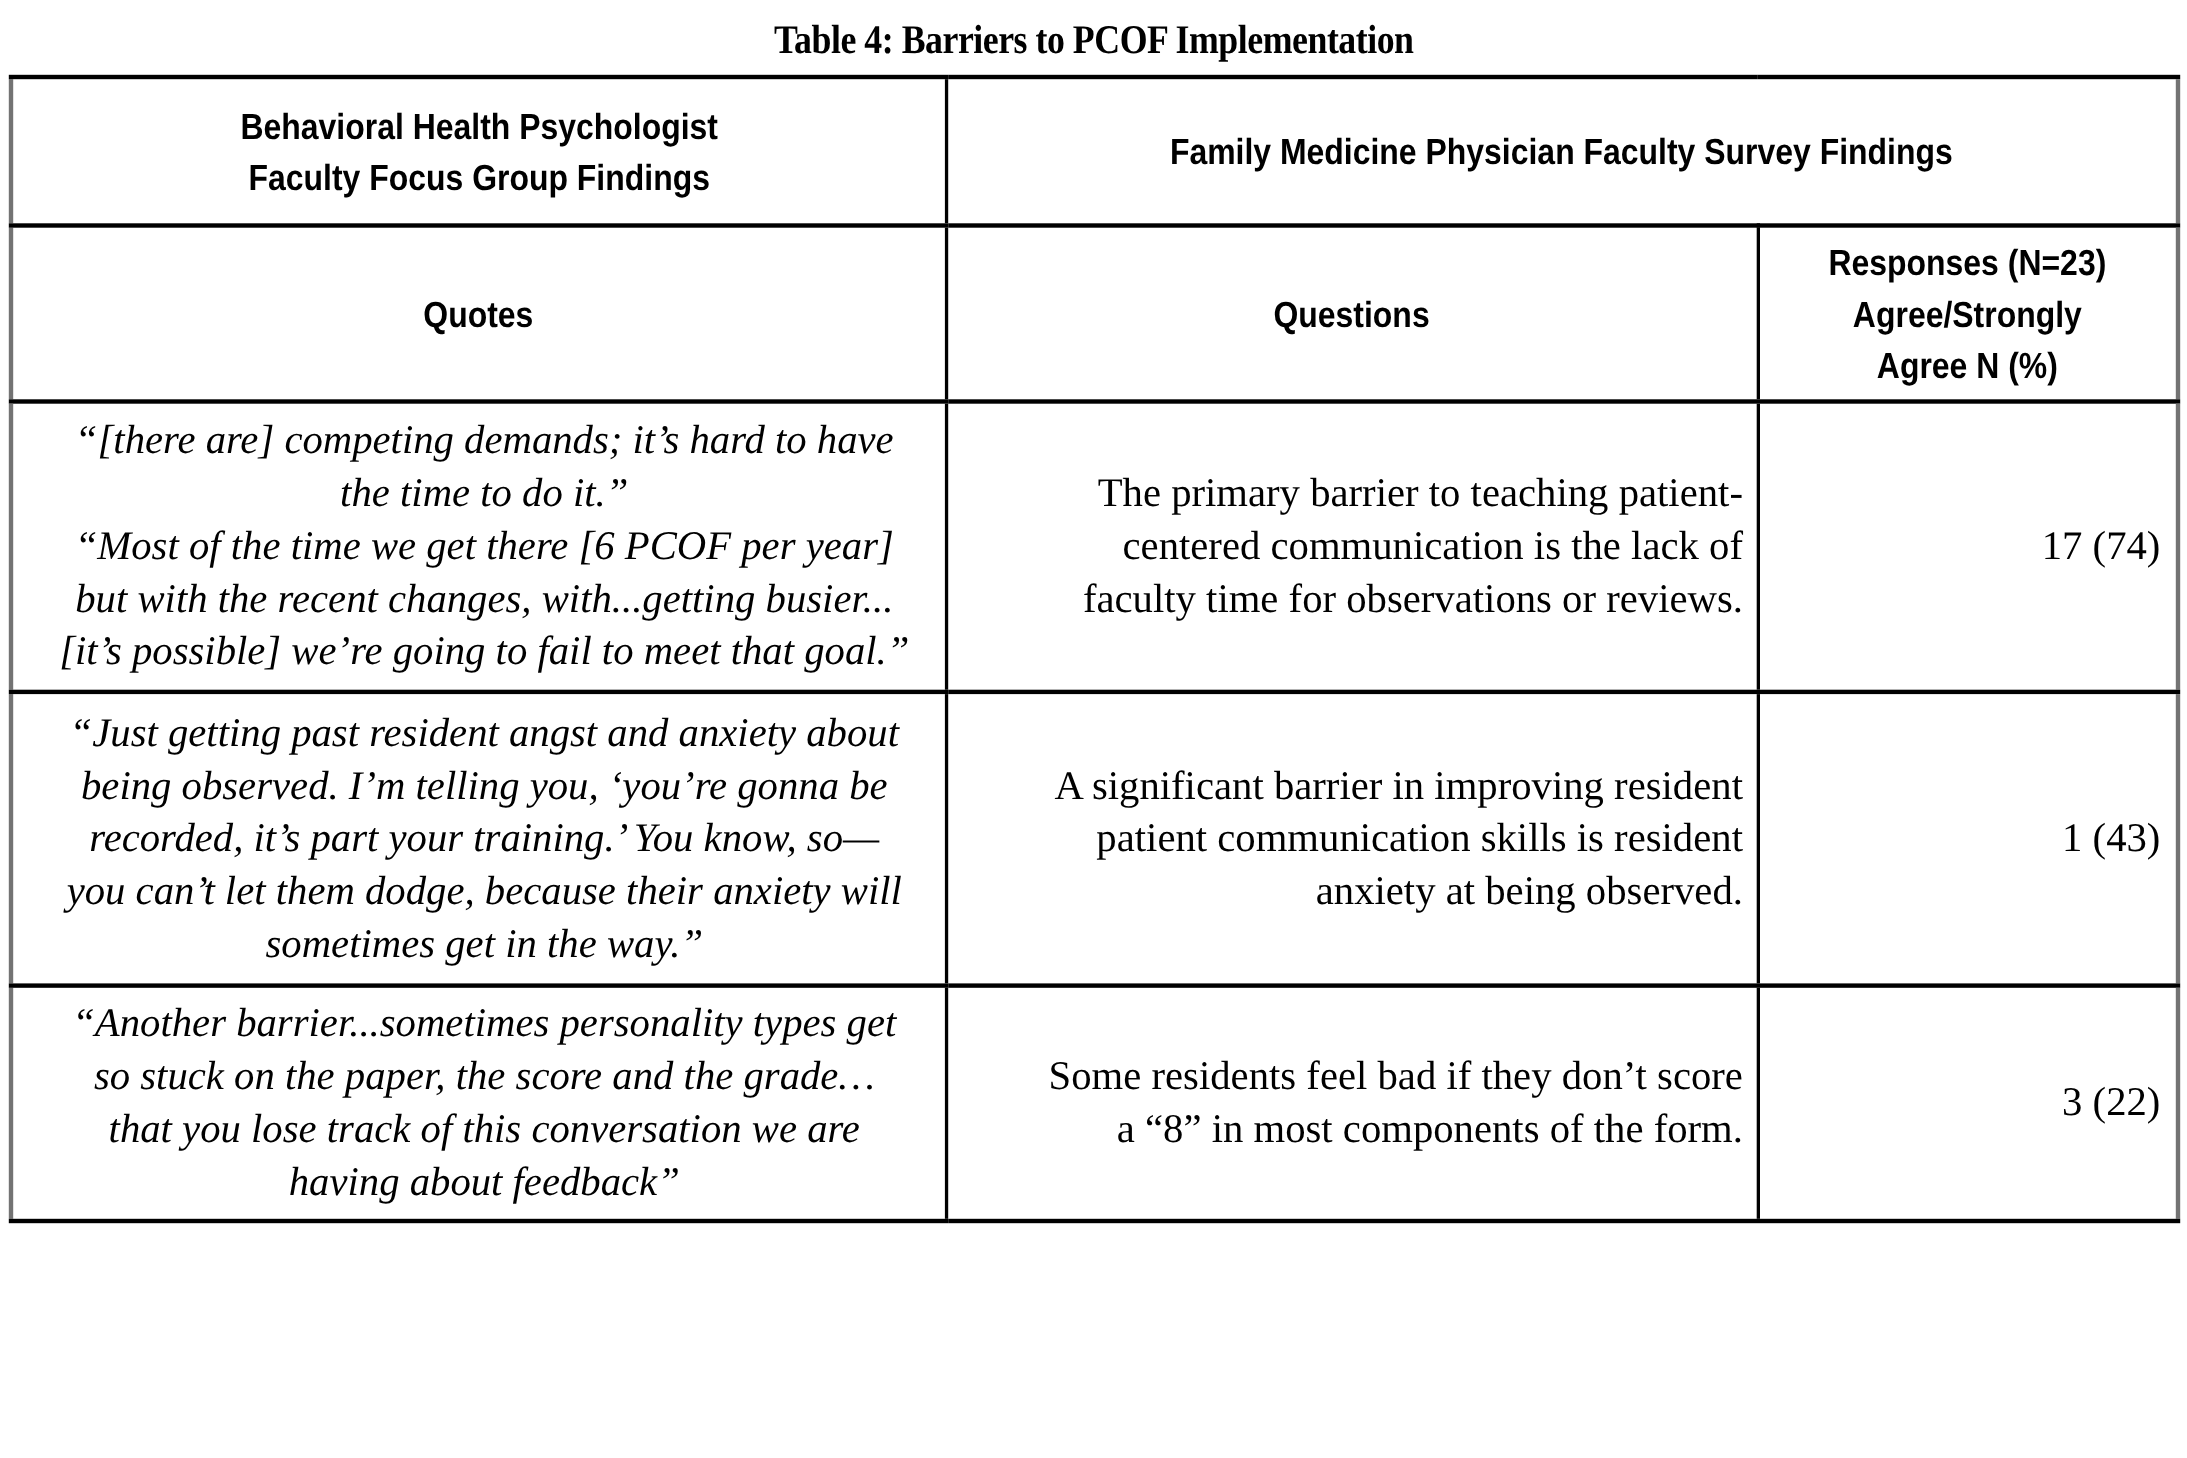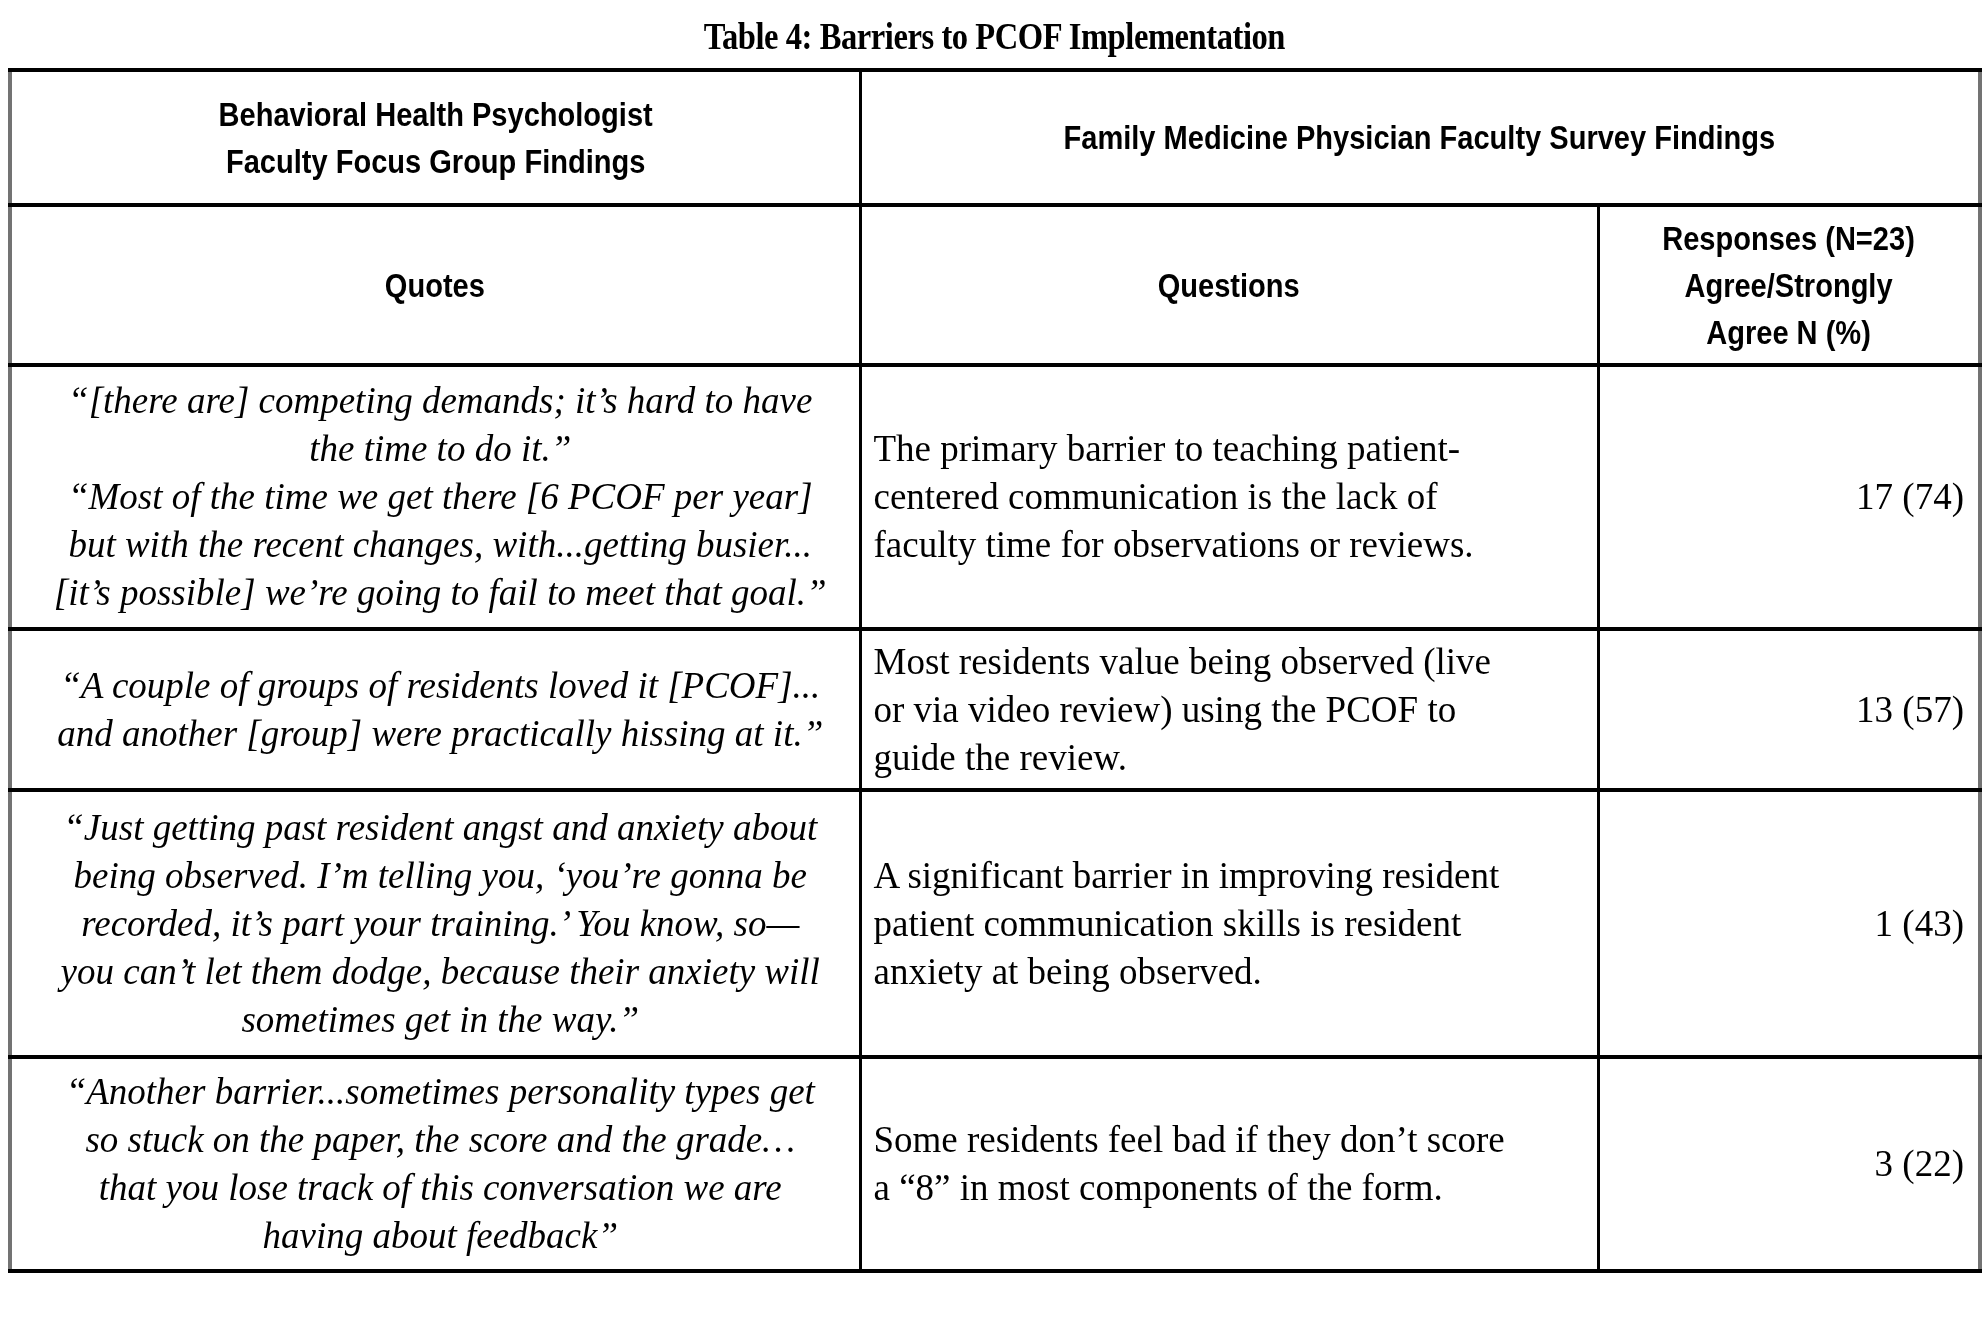--- a/index.html
+++ b/index.html
@@ -69,21 +69,21 @@
   .pre { white-space: pre-line; }
   td.quotes-cell {
     text-align: center;
     font-style: italic;
     font-size: 37px;
     line-height: 48px;
     padding-left: 20px;
     padding-right: 10px;
   }
   td.question-cell {
-    text-align: left;
+    text-align: right;
     font-size: 37px;
     line-height: 48px;
     padding-left: 12px;
     padding-right: 12px;
   }
   td.response-cell {
     text-align: right;
     font-size: 37px;
     line-height: 48px;
   }
@@ -130,28 +130,20 @@
         <td class="quotes-cell pre">“[there are] competing demands; it’s hard to have
 the time to do it.”
 “Most of the time we get there [6 PCOF per year]
 but with the recent changes, with...getting busier...
 [it’s possible] we’re going to fail to meet that goal.”</td>
         <td class="question-cell pre">The primary barrier to teaching patient-
 centered communication is the lack of
 faculty time for observations or reviews.</td>
         <td class="response-cell">17 (74)</td>
       </tr>
-      <tr class="body-row-2">
-        <td class="quotes-cell pre">“A couple of groups of residents loved it [PCOF]...
-and another [group] were practically hissing at it.”</td>
-        <td class="question-cell pre">Most residents value being observed (live
-or via video review) using the PCOF to
-guide the review.</td>
-        <td class="response-cell">13 (57)</td>
-      </tr>
       <tr class="body-row-3">
         <td class="quotes-cell pre">“Just getting past resident angst and anxiety about
 being observed. I’m telling you, ‘you’re gonna be
 recorded, it’s part your training.’ You know, so—
 you can’t let them dodge, because their anxiety will
 sometimes get in the way.”</td>
         <td class="question-cell pre">A significant barrier in improving resident
 patient communication skills is resident
 anxiety at being observed.</td>
         <td class="response-cell">1 (43)</td>

